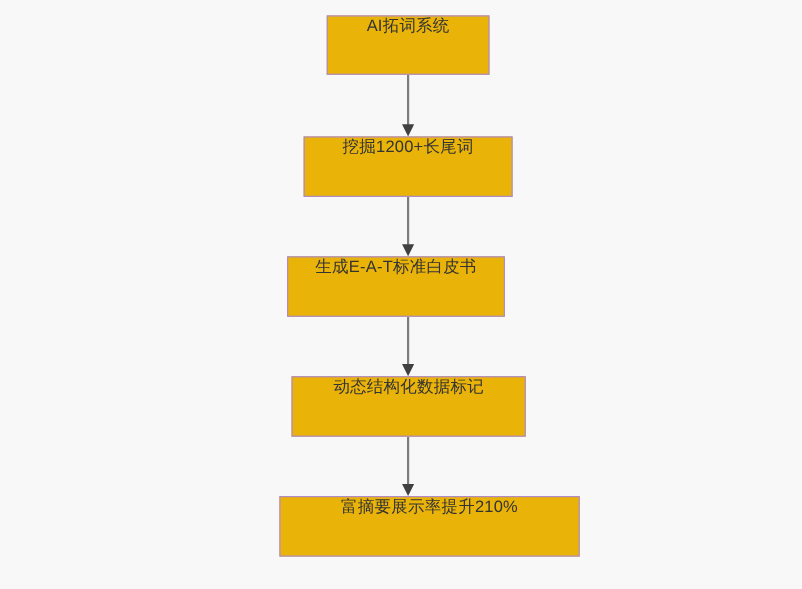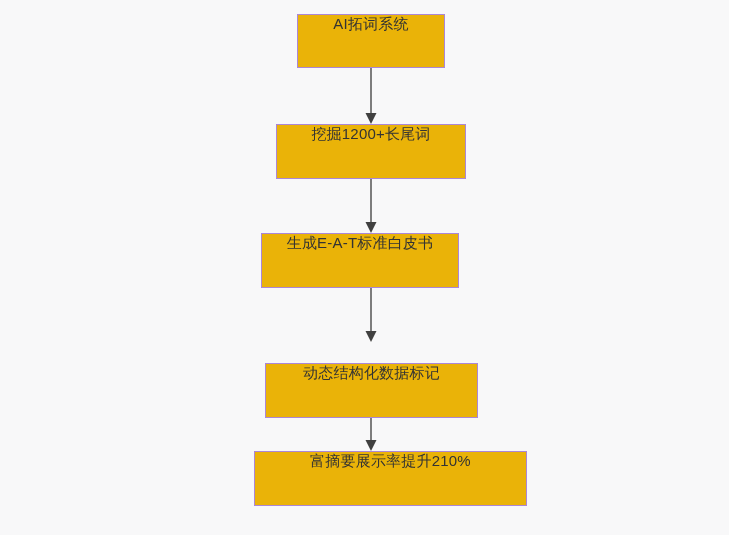--- a/index.html
+++ b/index.html
@@ -79,21 +79,21 @@
   </div>
 
   <div class="node" style="left:276px; top:124px; width:190px; height:55px;">
     <span class="node-label">挖掘1200+长尾词</span>
   </div>
 
   <div class="node" style="left:261px; top:233px; width:198px; height:55px;">
     <span class="node-label">生成E-A-T标准白皮书</span>
   </div>
 
-  <div class="node" style="left:265px; top:342px; width:213px; height:55px;margin-top:21px;">
+  <div class="node" style="left:265px; top:342px; width:213px; height:55px;">
     <span class="node-label">动态结构化数据标记</span>
   </div>
 
   <div class="node" style="left:254px; top:451px; width:273px; height:55px;">
     <span class="node-label">富摘要展示率提升210%</span>
   </div>
 
 </div>
 
 </body></html>

